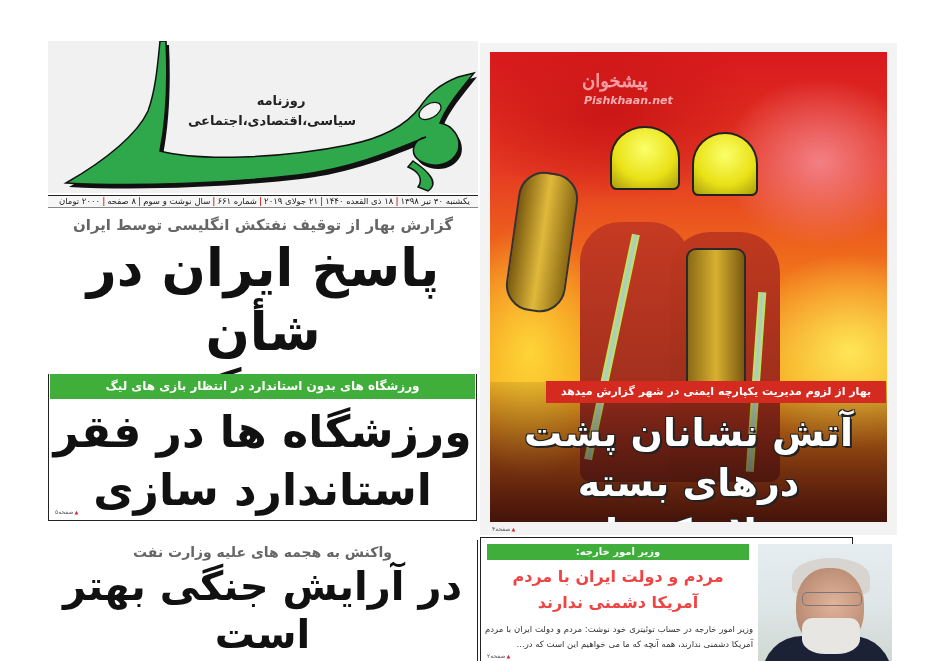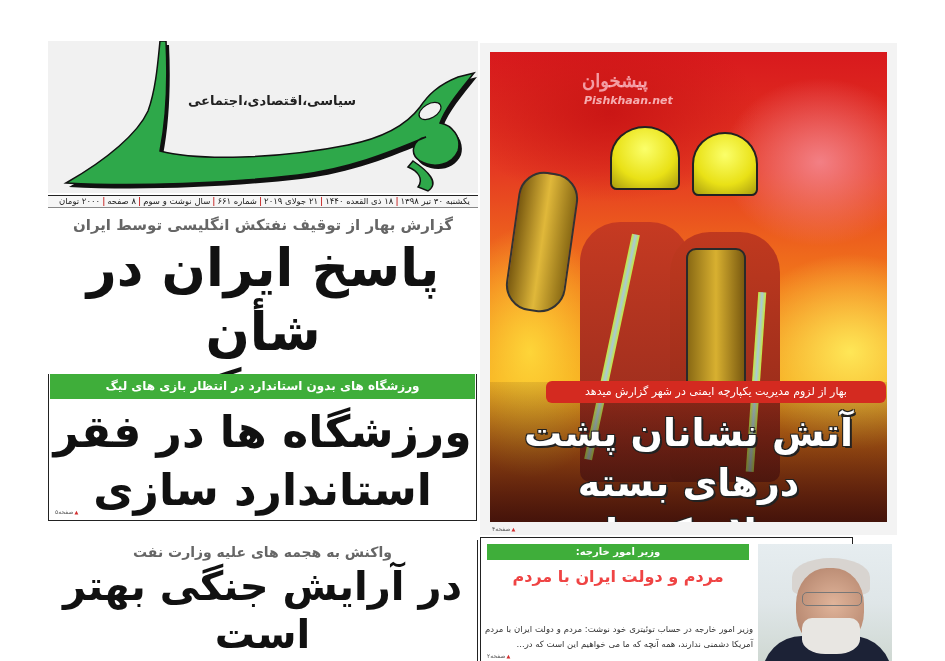--- a/index.html
+++ b/index.html
@@ -94,21 +94,21 @@
   .body1 { position: absolute; left: 90px; top: 170px; width: 110px; height: 260px; background: linear-gradient(180deg,#c63a22,#8e2a1c); border-radius: 40px 40px 10px 10px; }
   .body2 { position: absolute; left: 180px; top: 180px; width: 110px; height: 250px; background: linear-gradient(180deg,#c0391f,#8a2819); border-radius: 40px 40px 10px 10px; }
   .tank { position: absolute; left: 22px; top: 120px; width: 60px; height: 140px; border-radius: 26px; background: linear-gradient(90deg,#7a5a10,#e0b83a 50%,#8a6a14); border: 2px solid #333; transform: rotate(8deg); }
   .tank2 { position: absolute; left: 196px; top: 196px; width: 60px; height: 150px; border-radius: 10px; background: linear-gradient(90deg,#8a6a14,#d8b030 50%,#7a5a10); border: 2px solid #2a2a2a; }
   .stripe { position: absolute; width: 8px; background: linear-gradient(90deg,#c8e83a,#a8c8d8,#c8e83a); }
   .photo-shade { position: absolute; left: 0; top: 330px; width: 397px; height: 140px; background: linear-gradient(180deg, rgba(40,10,5,0.1), rgba(30,10,5,0.75)); }
 
   .red-kicker {
     position: absolute; left: 56px; top: 329px; width: 340px; height: 22px;
     background: #d42a20; color: #fff; direction: rtl; text-align: center;
-    font-weight: normal; font-size: 11px; line-height: 22px; border-radius: 6px;
+    font-weight: bold; font-size: 11px; line-height: 22px;
   }
   .photo-title {
     position: absolute; left: 0; top: 356px; width: 397px; direction: rtl; text-align: center;
     color: #fff; font-weight: 900; font-size: 38px; line-height: 50px;
     text-shadow: 2px 2px 0 #222, -1px -1px 0 #222, 1px -1px 0 #222, -1px 1px 0 #222;
   }
   .photo-frame .page-ref { left: 12px; top: 482px; }
 
   
   .zarif {
@@ -142,20 +142,21 @@
 
   <div class="masthead">
     <svg class="logo-svg" viewBox="0 0 430 152">
 
       <path d="M18,142 C60,118 90,92 100,70 C108,48 110,20 112,0 L118,0 C120,40 118,80 112,110 C150,120 230,118 300,104 C340,96 360,82 372,66 C380,54 390,44 410,36 L426,32 C410,52 398,66 392,82 C404,84 414,96 410,110 C404,124 386,128 372,120 C360,112 366,98 378,96 C340,112 300,128 250,134 C180,142 90,146 18,142 Z" fill="#111" transform="translate(3,4)"></path>
       <path d="M18,142 C60,118 90,92 100,70 C108,48 110,20 112,0 L118,0 C120,40 118,80 112,110 C150,120 230,118 300,104 C340,96 360,82 372,66 C380,54 390,44 410,36 L426,32 C410,52 398,66 392,82 C404,84 414,96 410,110 C404,124 386,128 372,120 C360,112 366,98 378,96 C340,112 300,128 250,134 C180,142 90,146 18,142 Z" fill="#2ea84a" stroke="#111" stroke-width="1.5"></path>
       <path d="M365,120 C380,130 392,142 380,150 L370,146 C376,138 370,130 360,126 Z" fill="#2ea84a" stroke="#111" stroke-width="1.5"></path>
       <ellipse cx="382" cy="70" rx="12" ry="7" fill="#f1f1f1" stroke="#111" stroke-width="1.2" transform="rotate(-30 382 70)"></ellipse>
     </svg>
     <div class="masthead-sub">
+      <div>روزنامه</div>
       <div>سیاسی،اقتصادی،اجتماعی</div>
     </div>
   </div>
 
   <div class="dateline">
     <span>یکشنبه ۳۰ تیر ۱۳۹۸</span><span class="sep">|</span><span>۱۸ ذی القعده ۱۴۴۰</span><span class="sep">|</span><span>۲۱ جولای ۲۰۱۹</span><span class="sep">|</span><span>شماره ۶۶۱</span><span class="sep">|</span><span>سال نوشت و سوم</span><span class="sep">|</span><span>۸ صفحه</span><span class="sep">|</span><span>۲۰۰۰ تومان</span>
   </div>
 
   <div class="lead">
     <div class="kicker">گزارش بهار از توقیف نفتکش انگلیسی توسط ایران</div>
@@ -204,20 +205,21 @@
         <div>درهای بسته پلاسکوها</div>
       </div>
     </div>
     <div class="page-ref">صفحه۴</div>
   </div>
 
   <div class="zarif">
     <div class="green-bar">وزیر امور خارجه:</div>
     <div class="zarif-title">
       <div>مردم و دولت ایران با مردم</div>
+      <div>آمریکا دشمنی ندارند</div>
     </div>
     <div class="zarif-body">وزیر امور خارجه در حساب توئیتری خود نوشت: مردم و دولت ایران با مردم آمریکا دشمنی ندارند، همه آنچه که ما می خواهیم این است که در...</div>
     <div class="page-ref">صفحه۲</div>
     <div class="portrait">
       <div class="suit"></div>
       <div class="hair"></div>
       <div class="face"></div>
       <div class="beard"></div>
       <div class="glasses"></div>
     </div>

